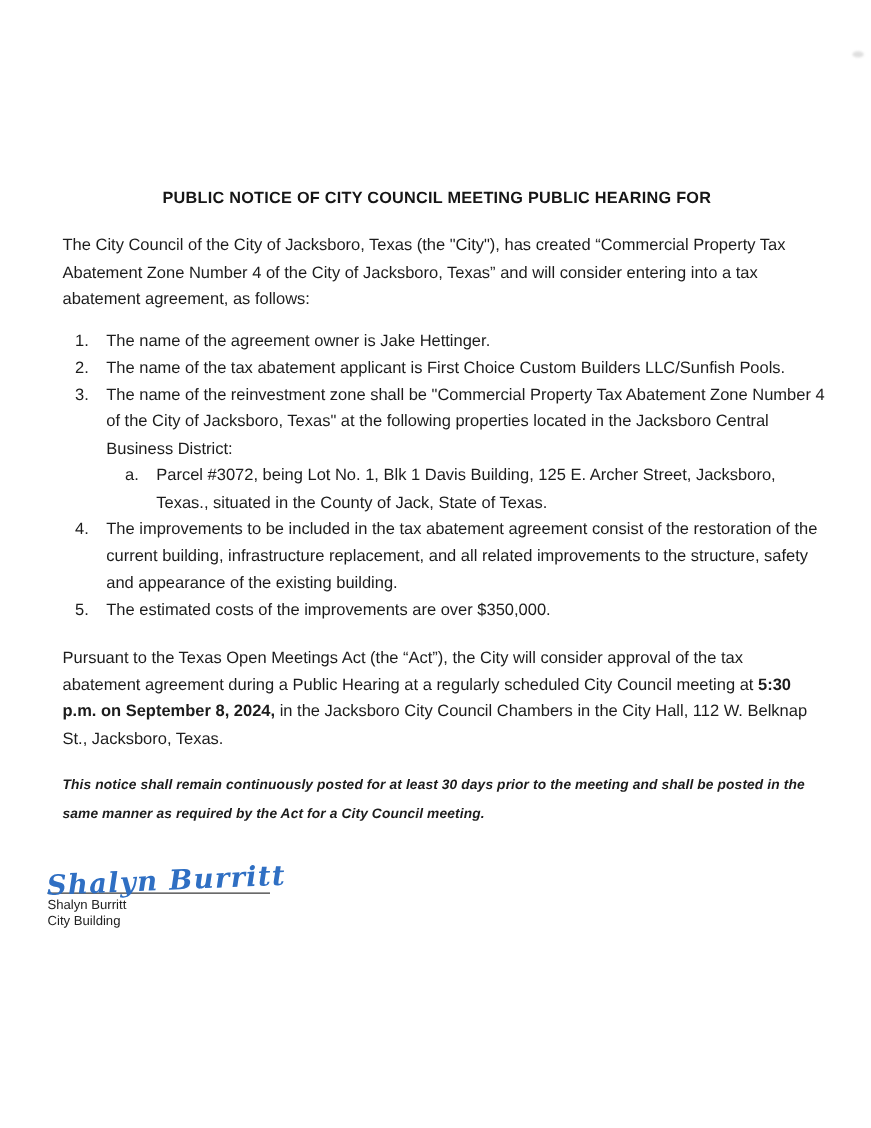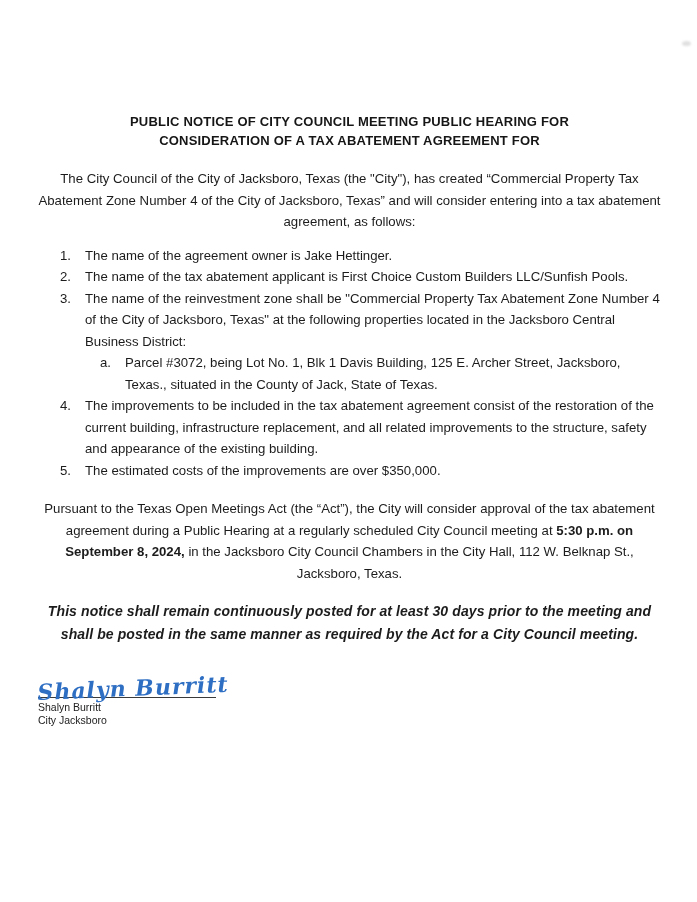--- a/index.html
+++ b/index.html
@@ -1,53 +1,52 @@
 <!DOCTYPE html>
 <html><head>
 <meta charset="utf-8">
 <style>
   html,body{margin:0;padding:0;background:#ffffff;}
   .page{
     width:697px;height:902px;background:#ffffff;box-sizing:border-box;
     padding:112px 36px 0 38px;position:relative;overflow:hidden;
     font-family:"Liberation Sans","DejaVu Sans",sans-serif;color:#1c1c1c;
   }
-  .title{text-align:center;font-weight:bold;font-size:13px;line-height:19px;letter-spacing:.2px;color:#161616;}
-  .para{font-size:13.2px;line-height:21.5px;margin:0;text-align:center;}
+  .title{text-align:center;font-weight:bold;font-size:13px;line-height:19px;letter-spacing:.2px;color:#161616;margin-top:36px;}
+  .para{font-size:13.2px;line-height:21.5px;margin:12px;}
   .intro{margin-top:18px;}
   .list{margin-top:12px;}
   .li{display:flex;font-size:13.2px;line-height:21.5px;}
   .li .marker{flex:0 0 25px;margin-left:22px;}
   .li.sub .marker{margin-left:62px;}
   .li .txt{flex:1;}
   .u{text-underline-offset:2px;text-decoration-thickness:1px;}
   .b{font-weight:bold;}
   .pursuant{margin-top:17px;}
-  .notice-bold{font-weight:bold;font-style:italic;font-size:14px;line-height:22.5px;margin-top:16px;letter-spacing:.1px;}
+  .notice-bold{font-weight:bold;font-style:italic;font-size:11px;line-height:22.5px;margin-top:16px;letter-spacing:.1px;}
   .certify{font-size:9.9px;line-height:13.5px;margin:40px -6px 0 -6px;color:#2a2a2a;}
   .signature{margin-top:26px;}
   .sig-line-wrap{position:relative;width:178px;height:26px;border-bottom:1.2px solid #3a3a3a;}
   .sig-script{
     position:absolute;left:0px;bottom:-8px;white-space:nowrap;
     font-family:"DejaVu Serif","Liberation Serif",serif;font-style:italic;font-weight:bold;
     font-size:22px;letter-spacing:1px;transform:rotate(-2.5deg);transform-origin:left bottom;
   }
   .sig-name{font-size:10.5px;line-height:13px;margin-top:3px;color:#222;}
   .sig-role{font-size:10.5px;line-height:13px;color:#222;}
   .artifact{position:absolute;top:41px;right:6px;width:9px;height:5px;background:#b9b9b9;opacity:.45;border-radius:50%;filter:blur(1px);}
 </style>
 </head>
 <body>
 
 <div class="page">
   <div class="artifact"></div>
 
   <header class="title">
     <div>PUBLIC NOTICE OF CITY COUNCIL MEETING PUBLIC HEARING FOR</div>
-    <div>CONSIDERATION OF A TAX ABATEMENT AGREEMENT FOR</div>
   </header>
 
   <p class="para intro"><span>The City Council of the City of Jacksboro, Texas (the "City"), has created “Commercial Property Tax Abatement Zone Number 4 of the City of Jacksboro, Texas”  and will consider entering into a tax abatement agreement, as follows:</span></p>
 
   <div class="list">
       <div class="li">
         <span class="marker">1.</span>
         <span class="txt"><span>The name of the agreement owner is </span><span class="u">Jake Hettinger</span><span>.</span></span>
       </div>
       <div class="li">
@@ -75,15 +74,15 @@
   <p class="para pursuant"><span>Pursuant to the Texas Open Meetings Act (the “Act”), the City will consider approval of the tax abatement agreement during a Public Hearing at a regularly scheduled City Council meeting at </span><span class="u b">5:30 p.m. on September 8, 2024,</span><span> in the Jacksboro City Council Chambers in the City Hall, 112 W. Belknap St., Jacksboro, Texas.</span></p>
 
   <p class="para notice-bold">This notice shall remain continuously posted for at least 30 days prior to the meeting and shall be posted in the same manner as required by the Act for a City Council meeting.</p>
 
 
   <div class="signature">
     <div class="sig-line-wrap">
       <span class="sig-script" style="color: rgb(47, 111, 195);">Shalyn Burritt</span>
     </div>
     <div class="sig-name">Shalyn Burritt</div>
-    <div class="sig-role">City Jacksboro</div>
+    <div class="sig-role">City Building</div>
   </div>
 </div>
 
 </body></html>

